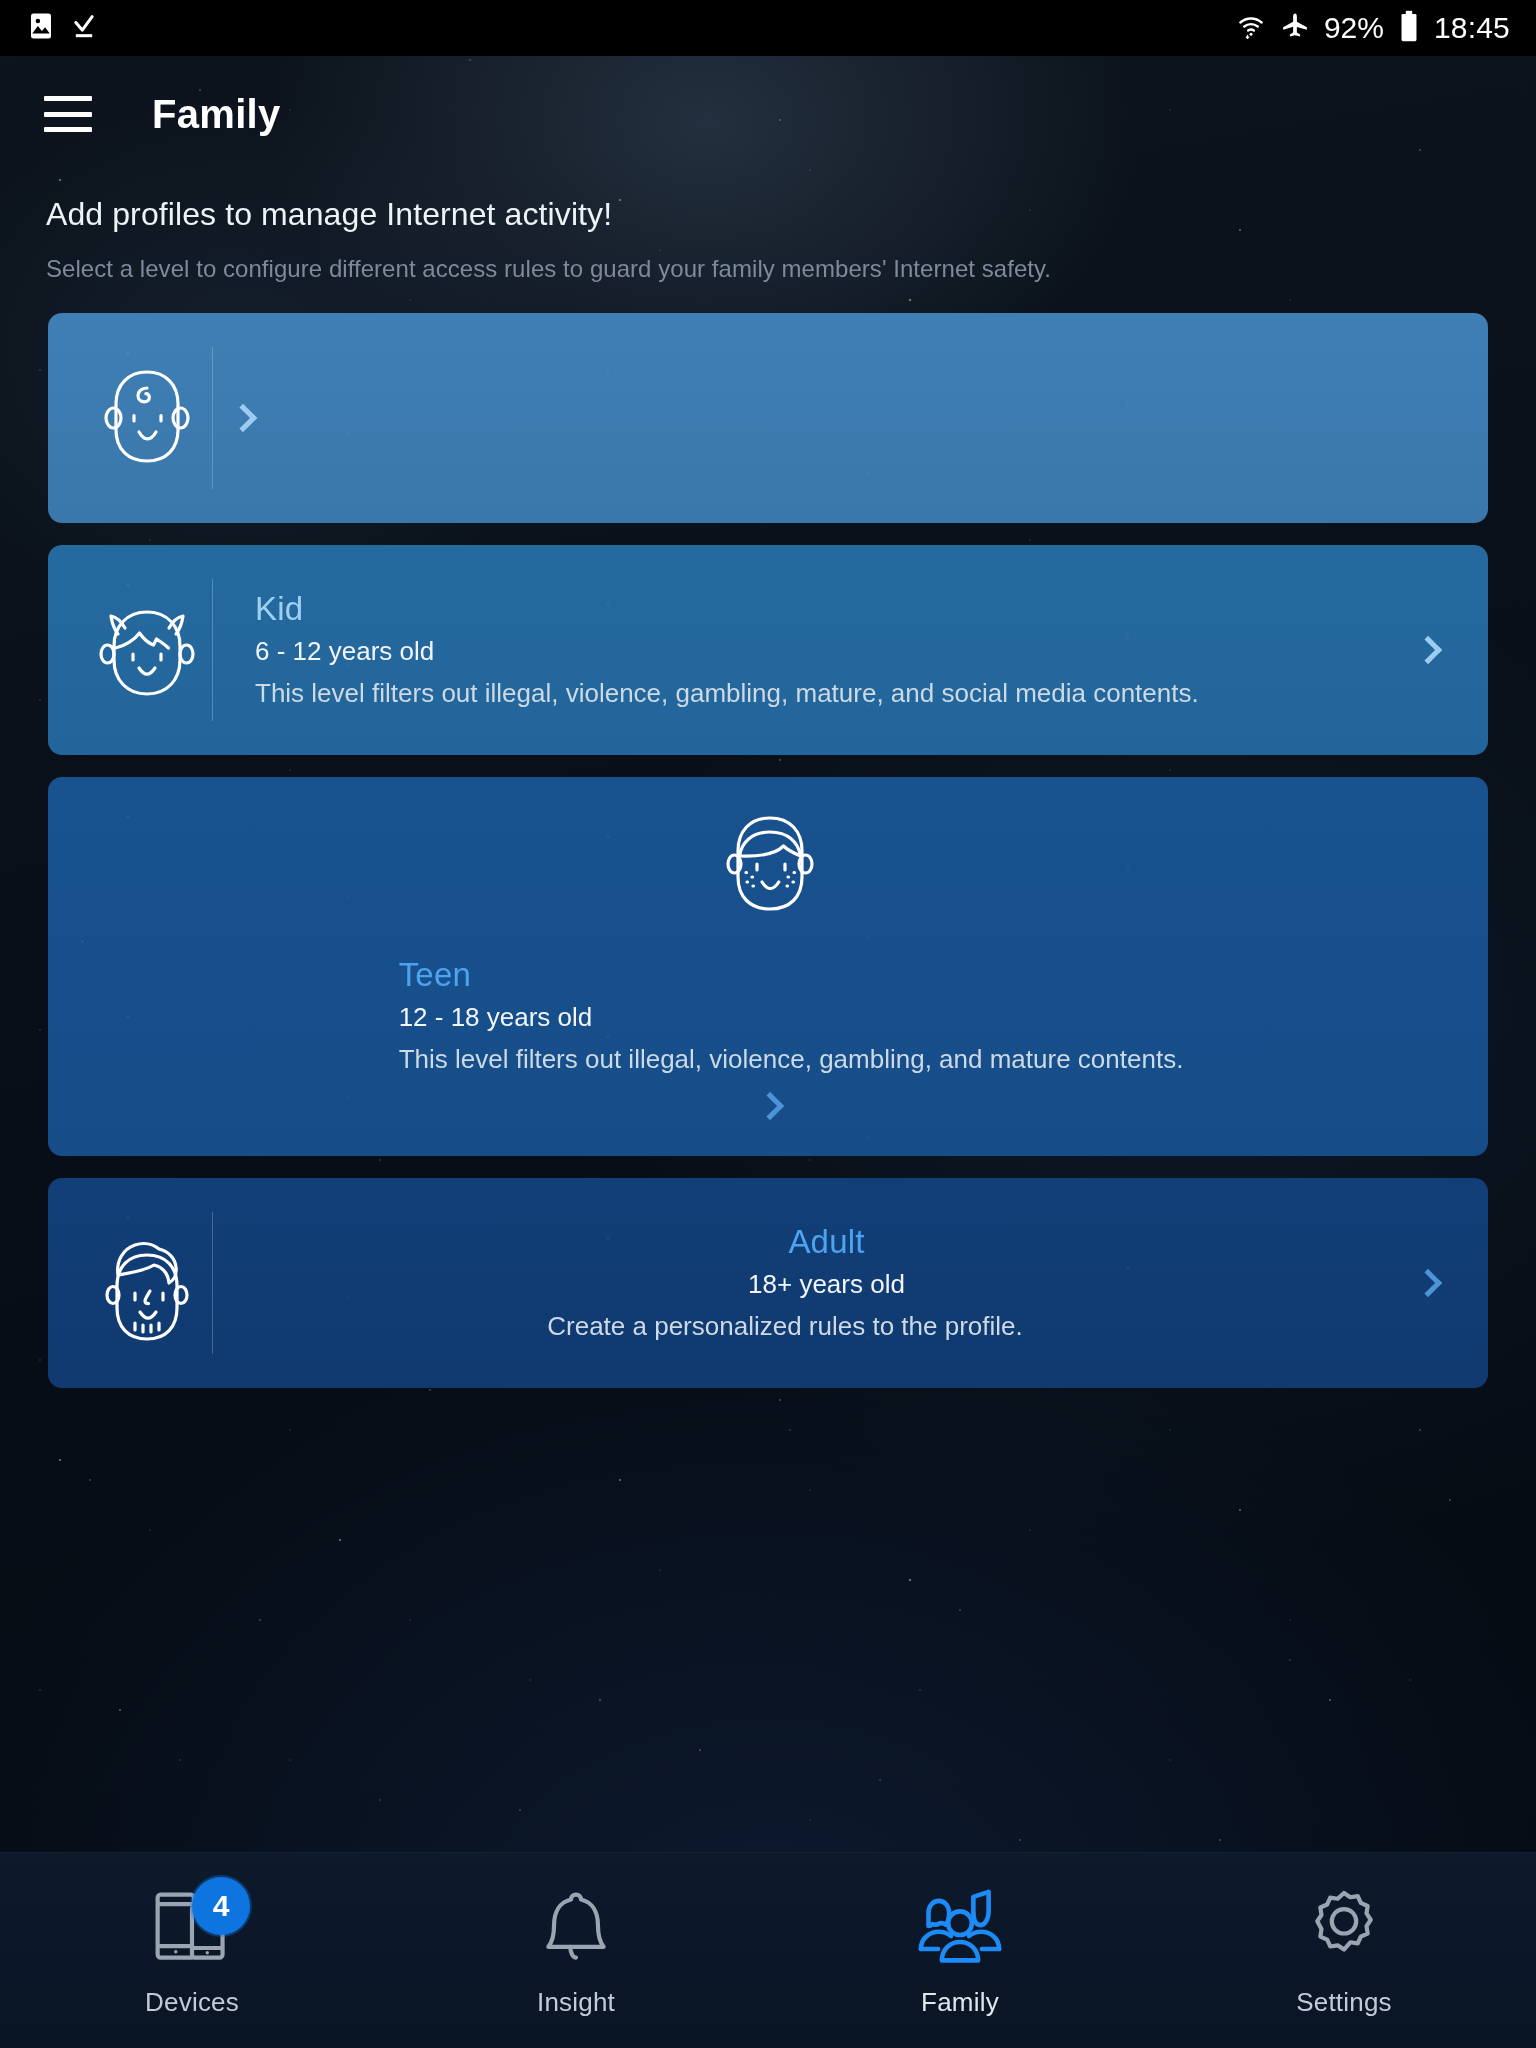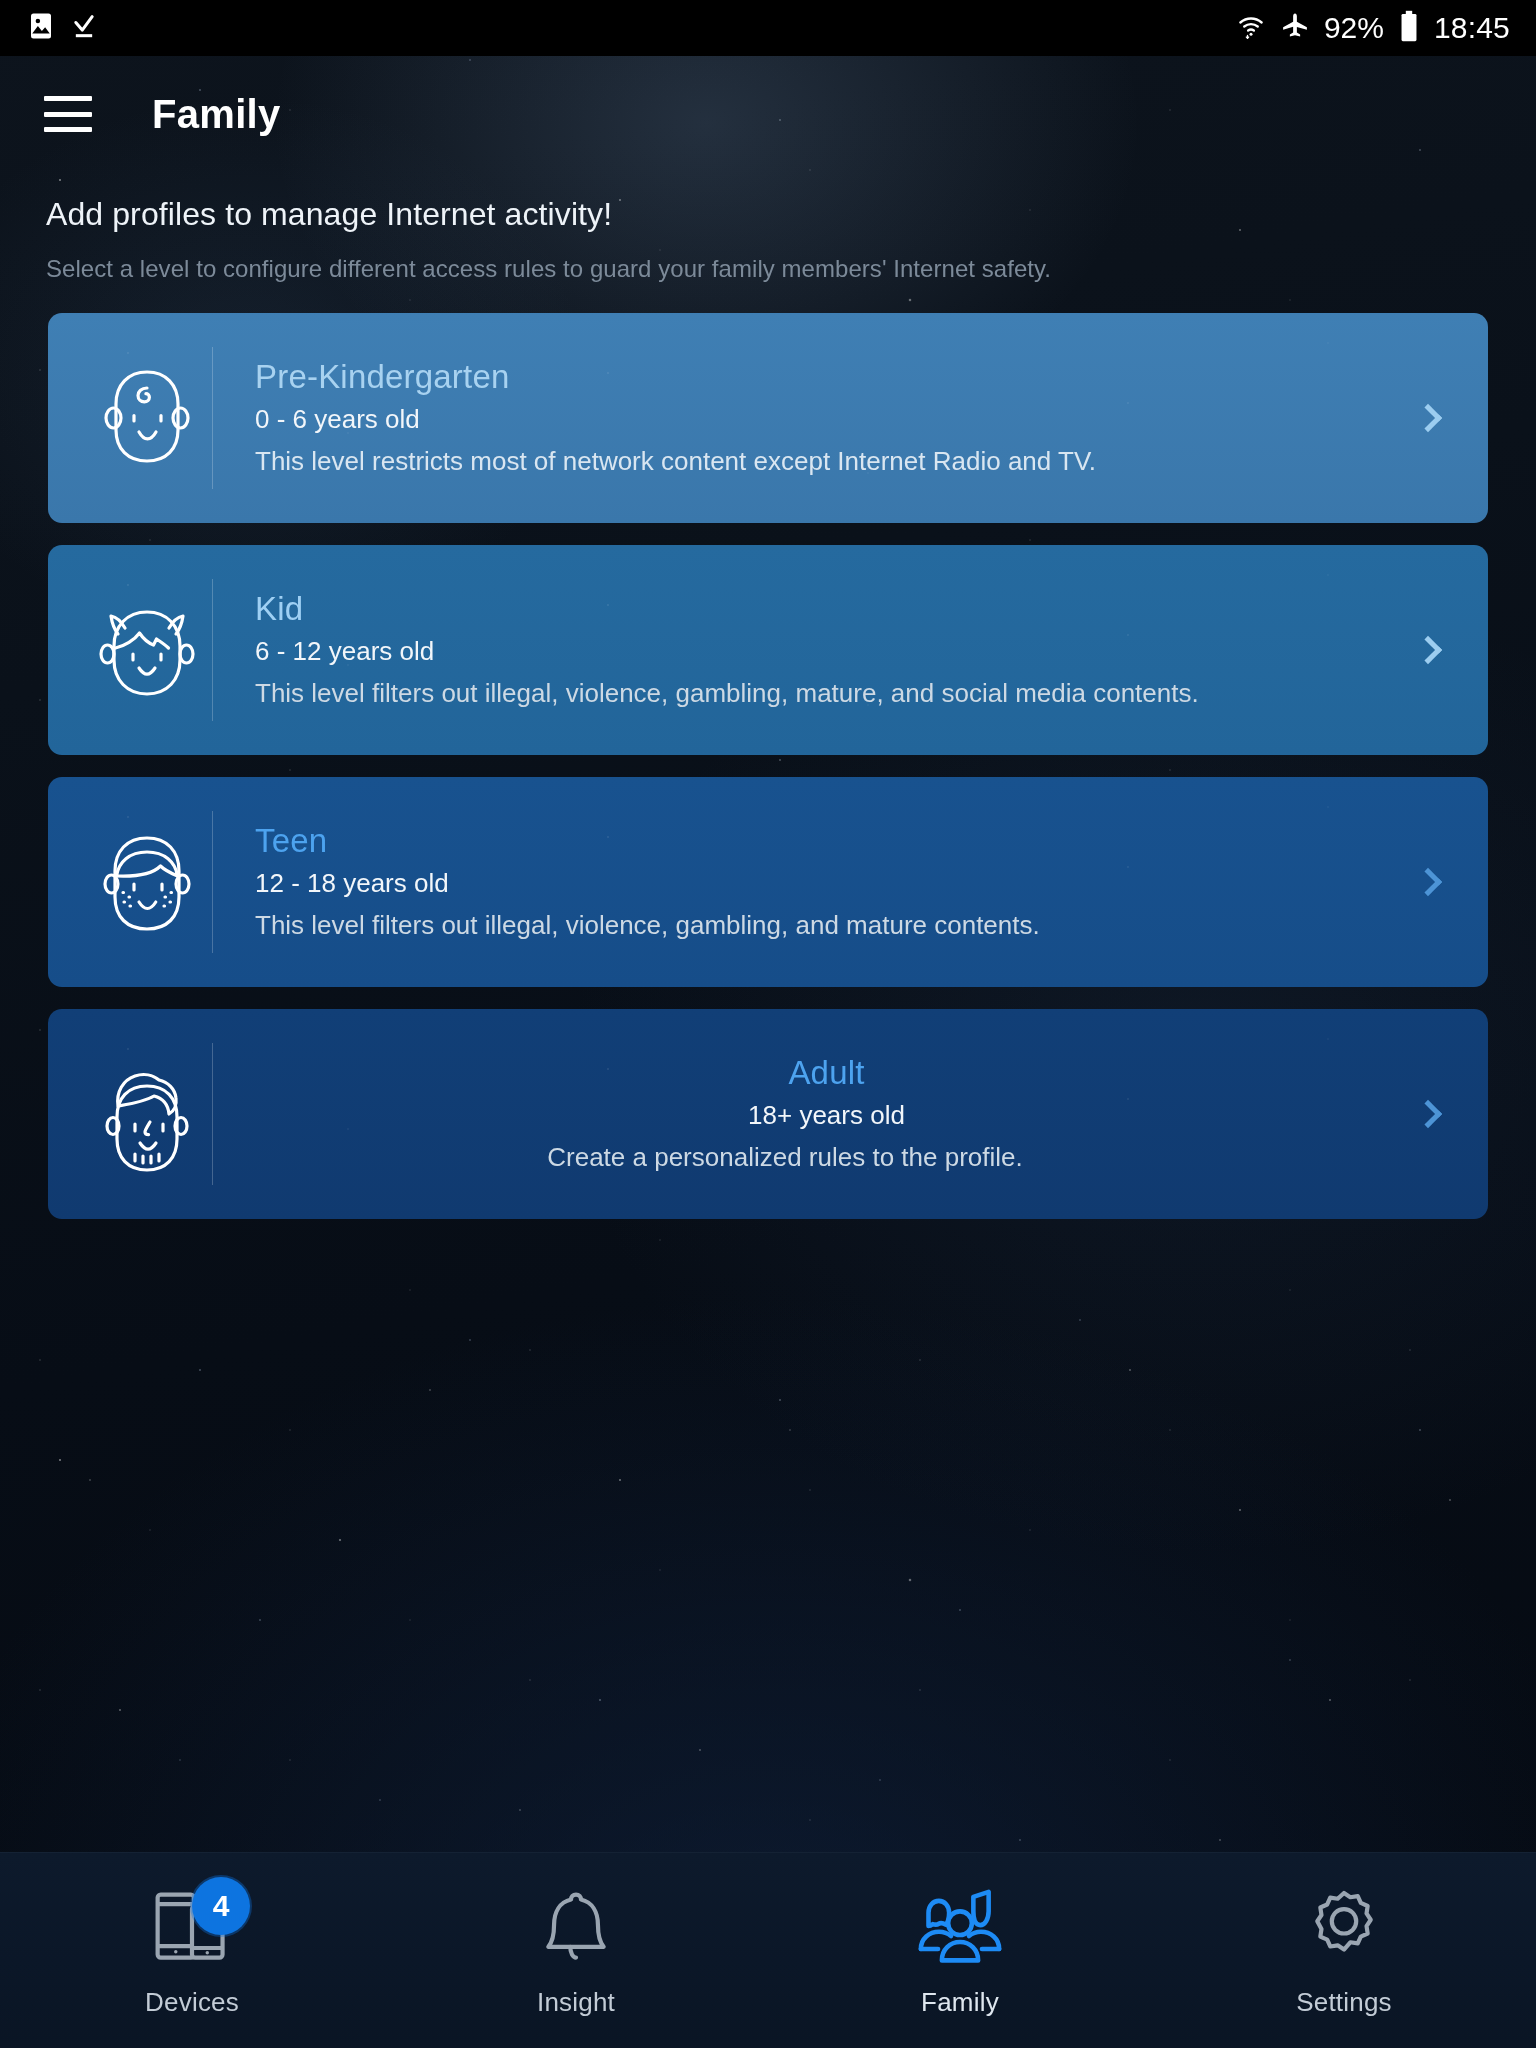--- a/index.html
+++ b/index.html
@@ -120,21 +120,21 @@
       radial-gradient(1.2px 1.2px at 80px 40px, rgba(255,255,255,.6), transparent),
       radial-gradient(1px 1px at 300px 120px, rgba(255,255,255,.5), transparent),
       radial-gradient(1.3px 1.3px at 560px 60px, rgba(255,255,255,.55), transparent),
       radial-gradient(1px 1px at 820px 160px, rgba(255,255,255,.45), transparent),
       radial-gradient(1.2px 1.2px at 1080px 90px, rgba(255,255,255,.5), transparent),
       radial-gradient(1px 1px at 1280px 30px, rgba(255,255,255,.42), transparent);
     background-repeat:repeat; background-size:1400px 200px;
   }
   .card.lv1{ background:linear-gradient(180deg,#3f7fb4 0%,#3a77ab 100%); }
   .card.lv2{ background:linear-gradient(180deg,#256a9f 0%,#22659a 100%); }
-  .card.lv3{ background:linear-gradient(180deg,#18528f 0%,#164d89 100%); }
+  .card.lv3{ background:linear-gradient(180deg,#18528f 0%,#164d89 100%);flex-direction:column; }
   .card.lv4{ background:linear-gradient(180deg,#113f77 0%,#103a70 100%);text-align:center; }
 
   .card-icon{ width:130px; flex:0 0 130px; display:flex; align-items:center;
     justify-content:center; position:relative; z-index:2; }
   .card-divider{ width:1px; align-self:stretch; margin:14px 0 14px 0;
     background:rgba(255,255,255,0.22); position:relative; z-index:2; flex:0 0 1px; }
   .card-body{ flex:1; padding-left:42px; position:relative; z-index:2; }
   .card-title{ font-size:33px; color:#a8d2f0; margin-bottom:8px; letter-spacing:.2px; }
   .card.lv3 .card-title, .card.lv4 .card-title{ color:#4da3ef; }
   .card.lv2 .card-title{ color:#9fd0f4; }
@@ -240,25 +240,20 @@
             <path d="M53 10c19 0 31 13 31 32v26c0 19-12 31-31 31s-31-12-31-31V42c0-19 12-32 31-32z"></path>
             <path d="M53 26c-5.5 0-9 3.4-9 7.6 0 3.6 2.8 6.2 6.3 6.2 3 0 5.1-2 5.1-4.5 0-2.1-1.6-3.6-3.5-3.6"></path>
             <ellipse cx="19.5" cy="56" rx="7.5" ry="10"></ellipse>
             <ellipse cx="86.5" cy="56" rx="7.5" ry="10"></ellipse>
             <path d="M40 53.5v5.5M67 53.5v5.5"></path>
             <path d="M45 70c2.6 4.6 6 6.9 8.5 6.9S59.4 74.6 62 70"></path>
           </g>
         </svg>
       </div>
       <div class="card-divider"></div>
-      <div class="card-body">
-        <div class="card-title">Pre-Kindergarten</div>
-        <div class="card-age">0 - 6 years old</div>
-        <div class="card-desc">This level restricts most of network content except Internet Radio and TV.</div>
-      </div>
       <div class="card-chevron">
           <i class="chev"></i>
         </div>
     </div>
 
     <div class="card lv2">
       <div class="card-icon">
         <svg width="112" height="116" viewBox="0 0 112 116">
           <g fill="none" stroke="#ffffff" stroke-width="3.2" stroke-linecap="round" stroke-linejoin="round">
             <path d="M34 36c-4-7-9-11-14-12 1 7 3 13 7 18"></path>

